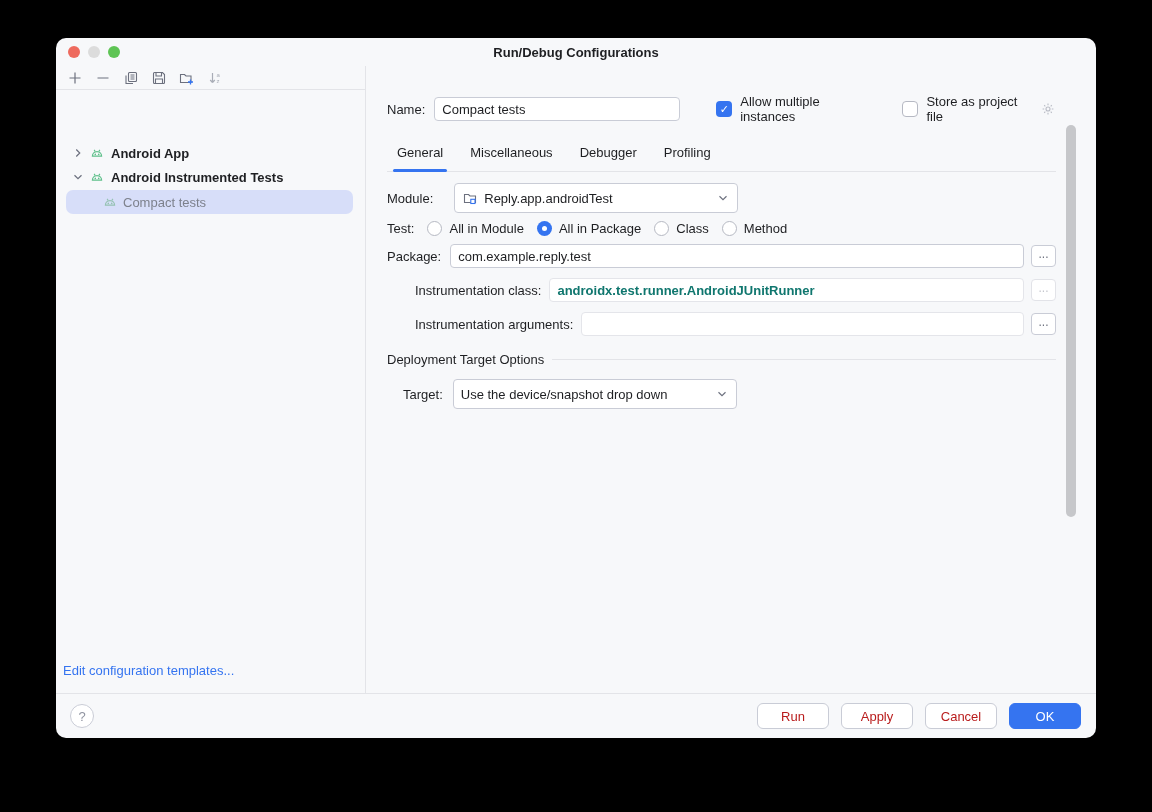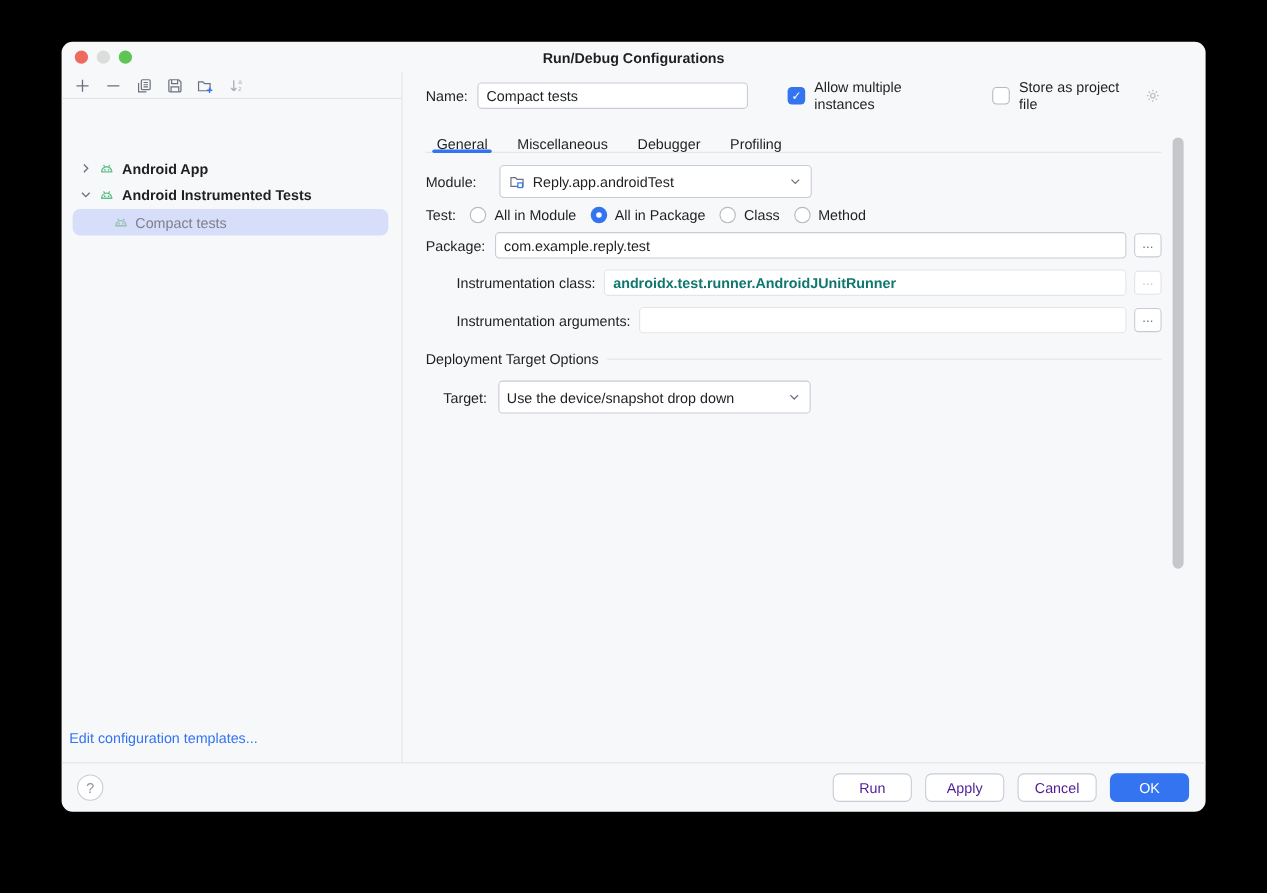--- a/index.html
+++ b/index.html
@@ -34,30 +34,30 @@
   .side-bottom { margin-top:auto; padding:0 0 15px 7px; }
   .link { color:#3574f0; cursor:pointer; }
   
   .content { flex:1; padding:0 40px 0 21px; position:relative; }
   .row { display:flex; align-items:center; }
   .lbl { color:#1e1f22; white-space:nowrap; }
   input.text {
     height:24px; border:1px solid #c9ccd6; border-radius:4px; background:#fff;
     font:13px "Liberation Sans","DejaVu Sans",sans-serif; color:#1e1f22; padding:0 7px; outline:none;
   }
-  .name-row { margin-top:6px;align-items:center; }
+  .name-row { margin-top:28px;align-items:center; }
   .name-row input { width:250px; margin-left:9px; }
   .cb-group { display:flex; align-items:center; }
   .checkbox { width:16px; height:16px; border-radius:4px; flex:0 0 16px; }
   .checkbox.checked { background:#3574f0; color:#fff; display:flex; align-items:center; justify-content:center; font-size:11px; font-weight:bold; }
   .checkbox.unchecked { background:#fff; border:1px solid #b6b9c3; }
   .cb-label { margin-left:8px; }
   
   .tabs { display:flex; gap:27px; margin-top:21px; border-bottom:1px solid #e3e4e8; padding-left:10px; }
-  .tab { padding-bottom:0; position:relative; cursor:default; color:#1e1f22; }
+  .tab { padding-bottom:11px; position:relative; cursor:default; color:#1e1f22; }
   .tab.active::after { content:""; position:absolute; left:-4px; right:-4px; bottom:-1px; height:3px; border-radius:2px; background:#3574f0; }
   
   .module-row { margin-top:11px; }
   .combo {
     width:284px; height:30px; background:#fff; border:1px solid #c9ccd6; border-radius:4px;
     display:flex; align-items:center; padding:0 7px; gap:6px; cursor:default;
   }
   .combo .combo-text { flex:1; color:#1e1f22; white-space:nowrap; overflow:hidden; }
   .test-row { margin-top:8px; }
   .radio-group { display:flex; align-items:center; margin-left:13px; }
@@ -82,21 +82,21 @@
   .target-row .lbl { margin-right:10px; }
   .module-row .lbl { margin-right:21px; }
   
   .scroll-thumb { position:absolute; right:20px; top:59px; width:10px; height:392px; border-radius:5px; background:#c6c7ca; }
   
   .footer { height:45px; flex:0 0 45px; border-top:1px solid #e3e4e8; display:flex; align-items:center; padding:0 15px 0 14px; }
   .help-btn { width:24px; height:24px; border-radius:50%; border:1px solid #c9ccd6; background:#fff;
     color:#9094a1; display:flex; align-items:center; justify-content:center; font-size:13px; }
   .btns { margin-left:auto; display:flex; gap:12px; }
   .btn { min-width:72px; height:26px; border:1px solid #c9ccd6; border-radius:6px; background:#fff;
-    font:13px "Liberation Sans","DejaVu Sans",sans-serif; color:#4c1d95; padding:0 14px; cursor:default; }
+    font:13px "Liberation Sans","DejaVu Sans",sans-serif; color:#b91c1c; padding:0 14px; cursor:default; }
   .btn.primary { background:#3574f0; border-color:#3574f0; color:#ffffff;text-align:center; }
   svg { display:block; }
 </style>
 </head>
 <body>
 
 <div class="window">
 
   <div class="titlebar">
     <div class="traffic">

